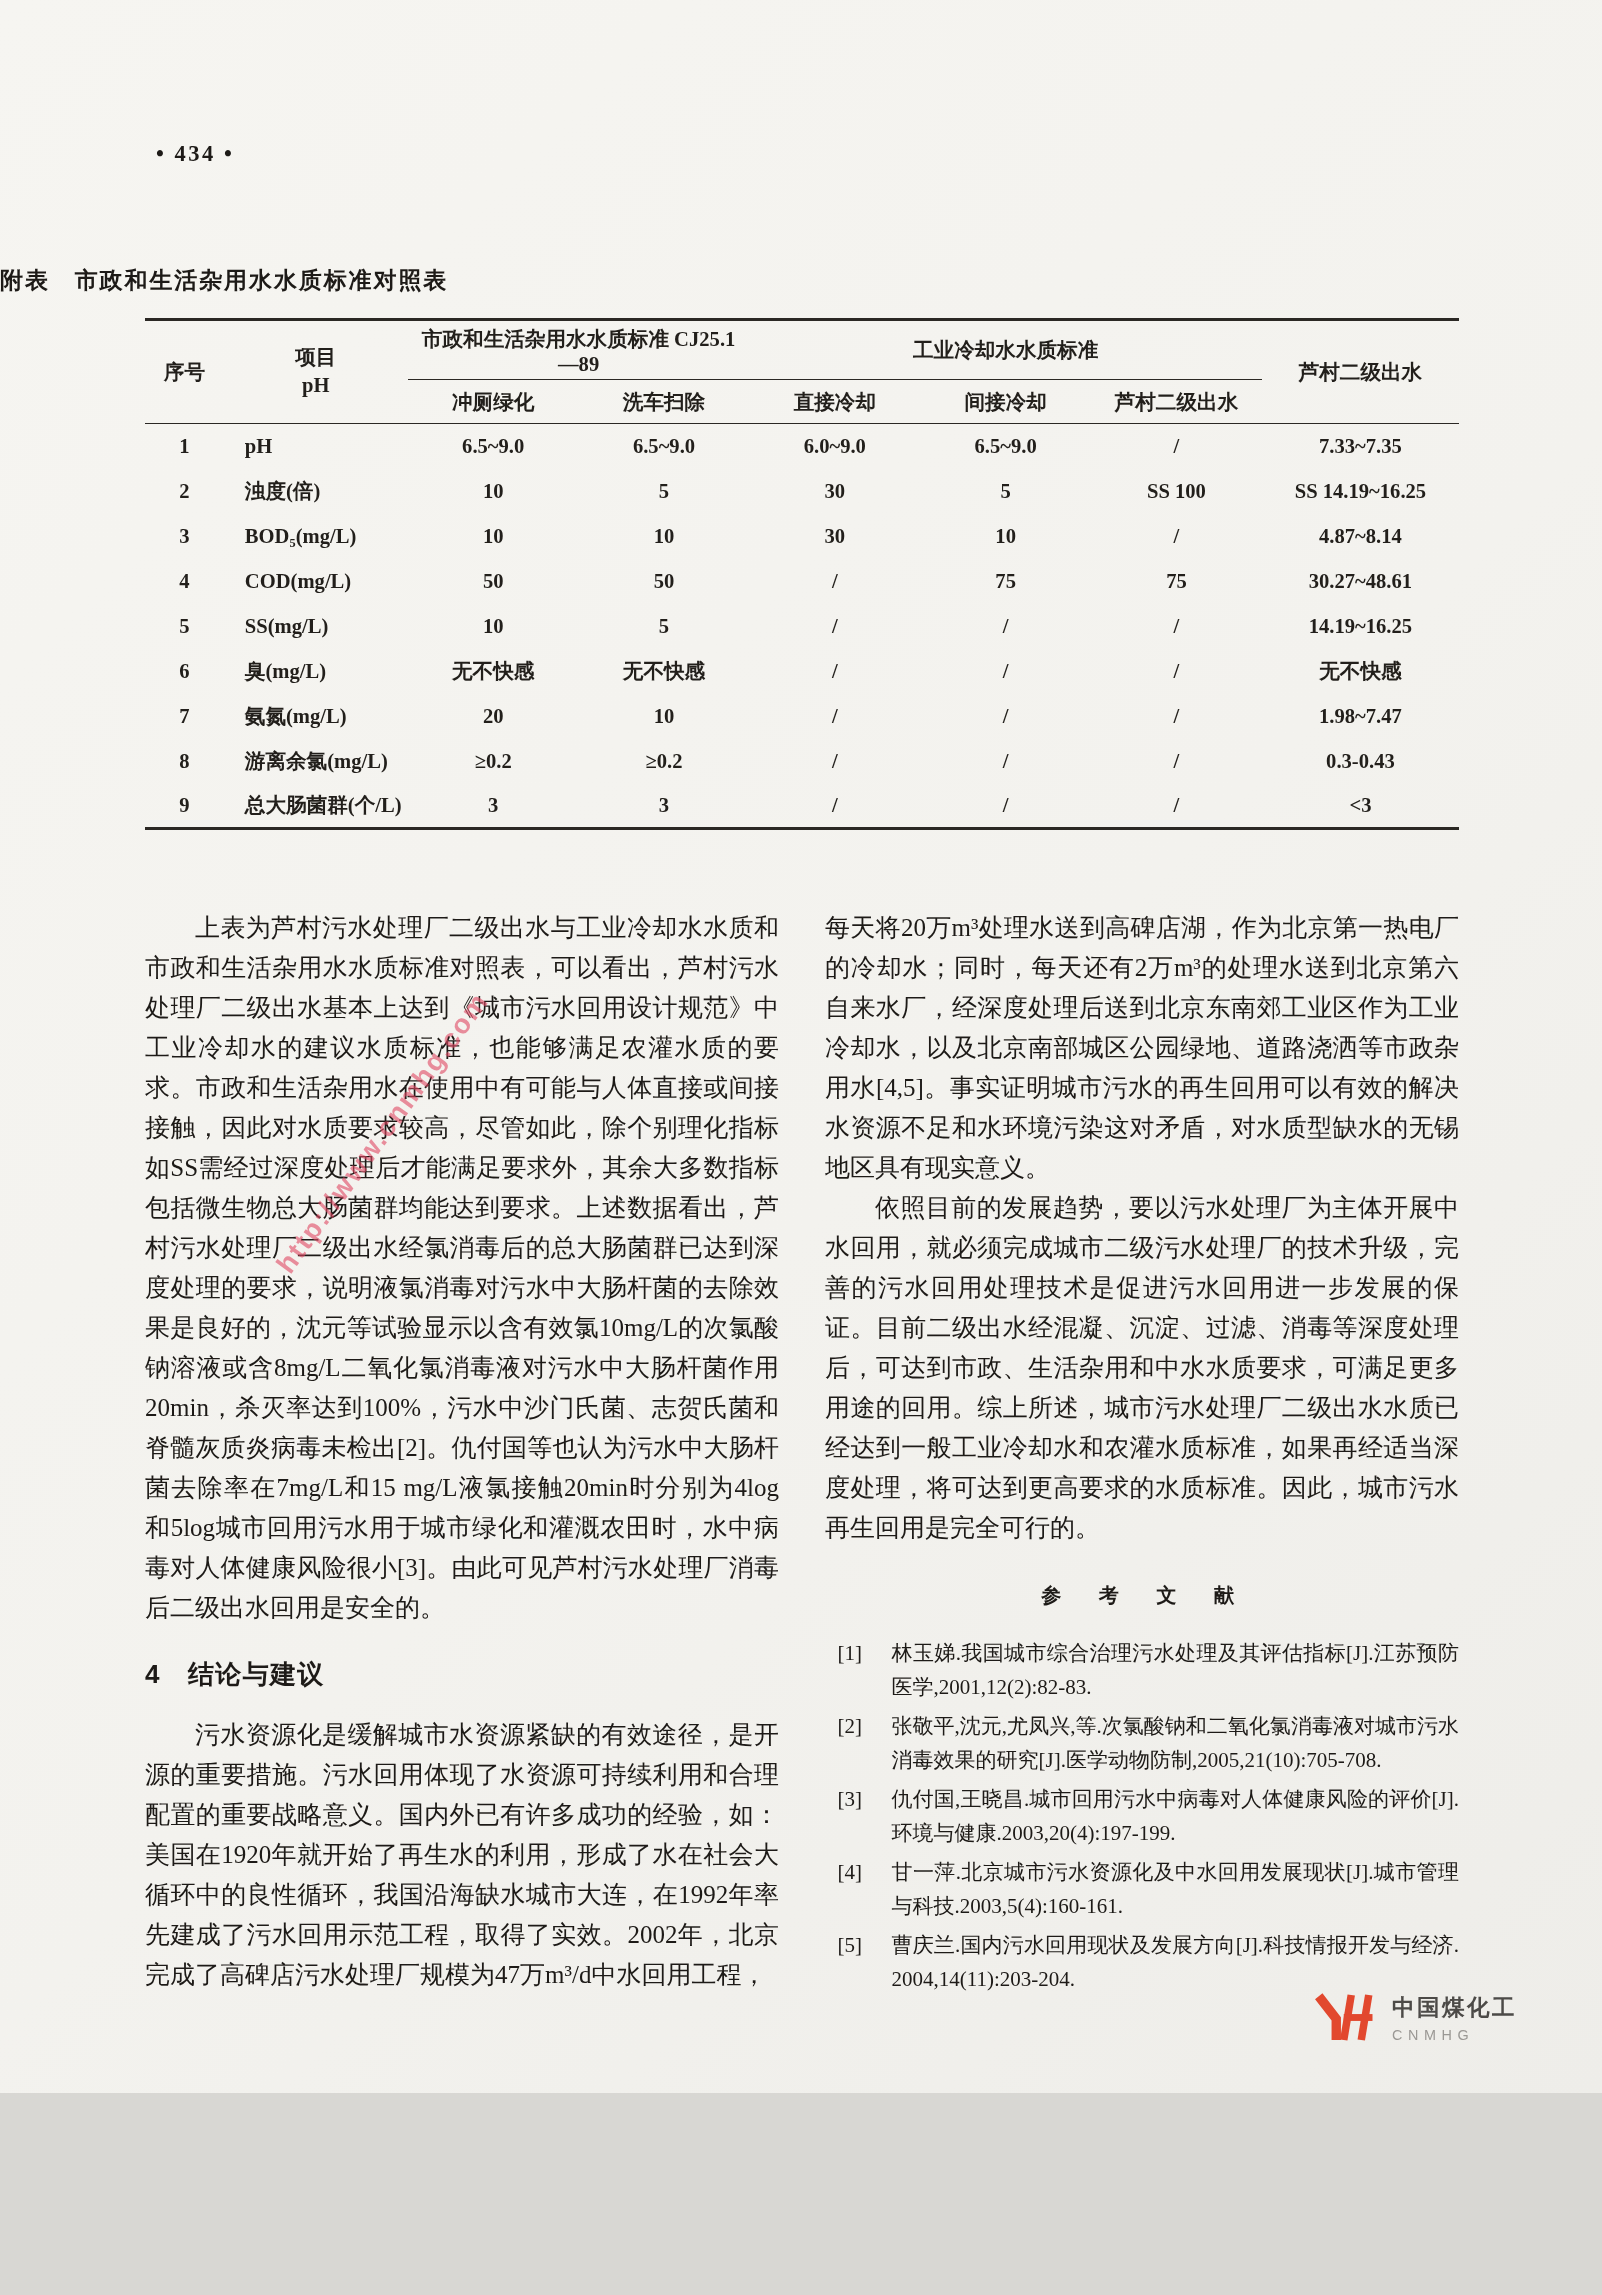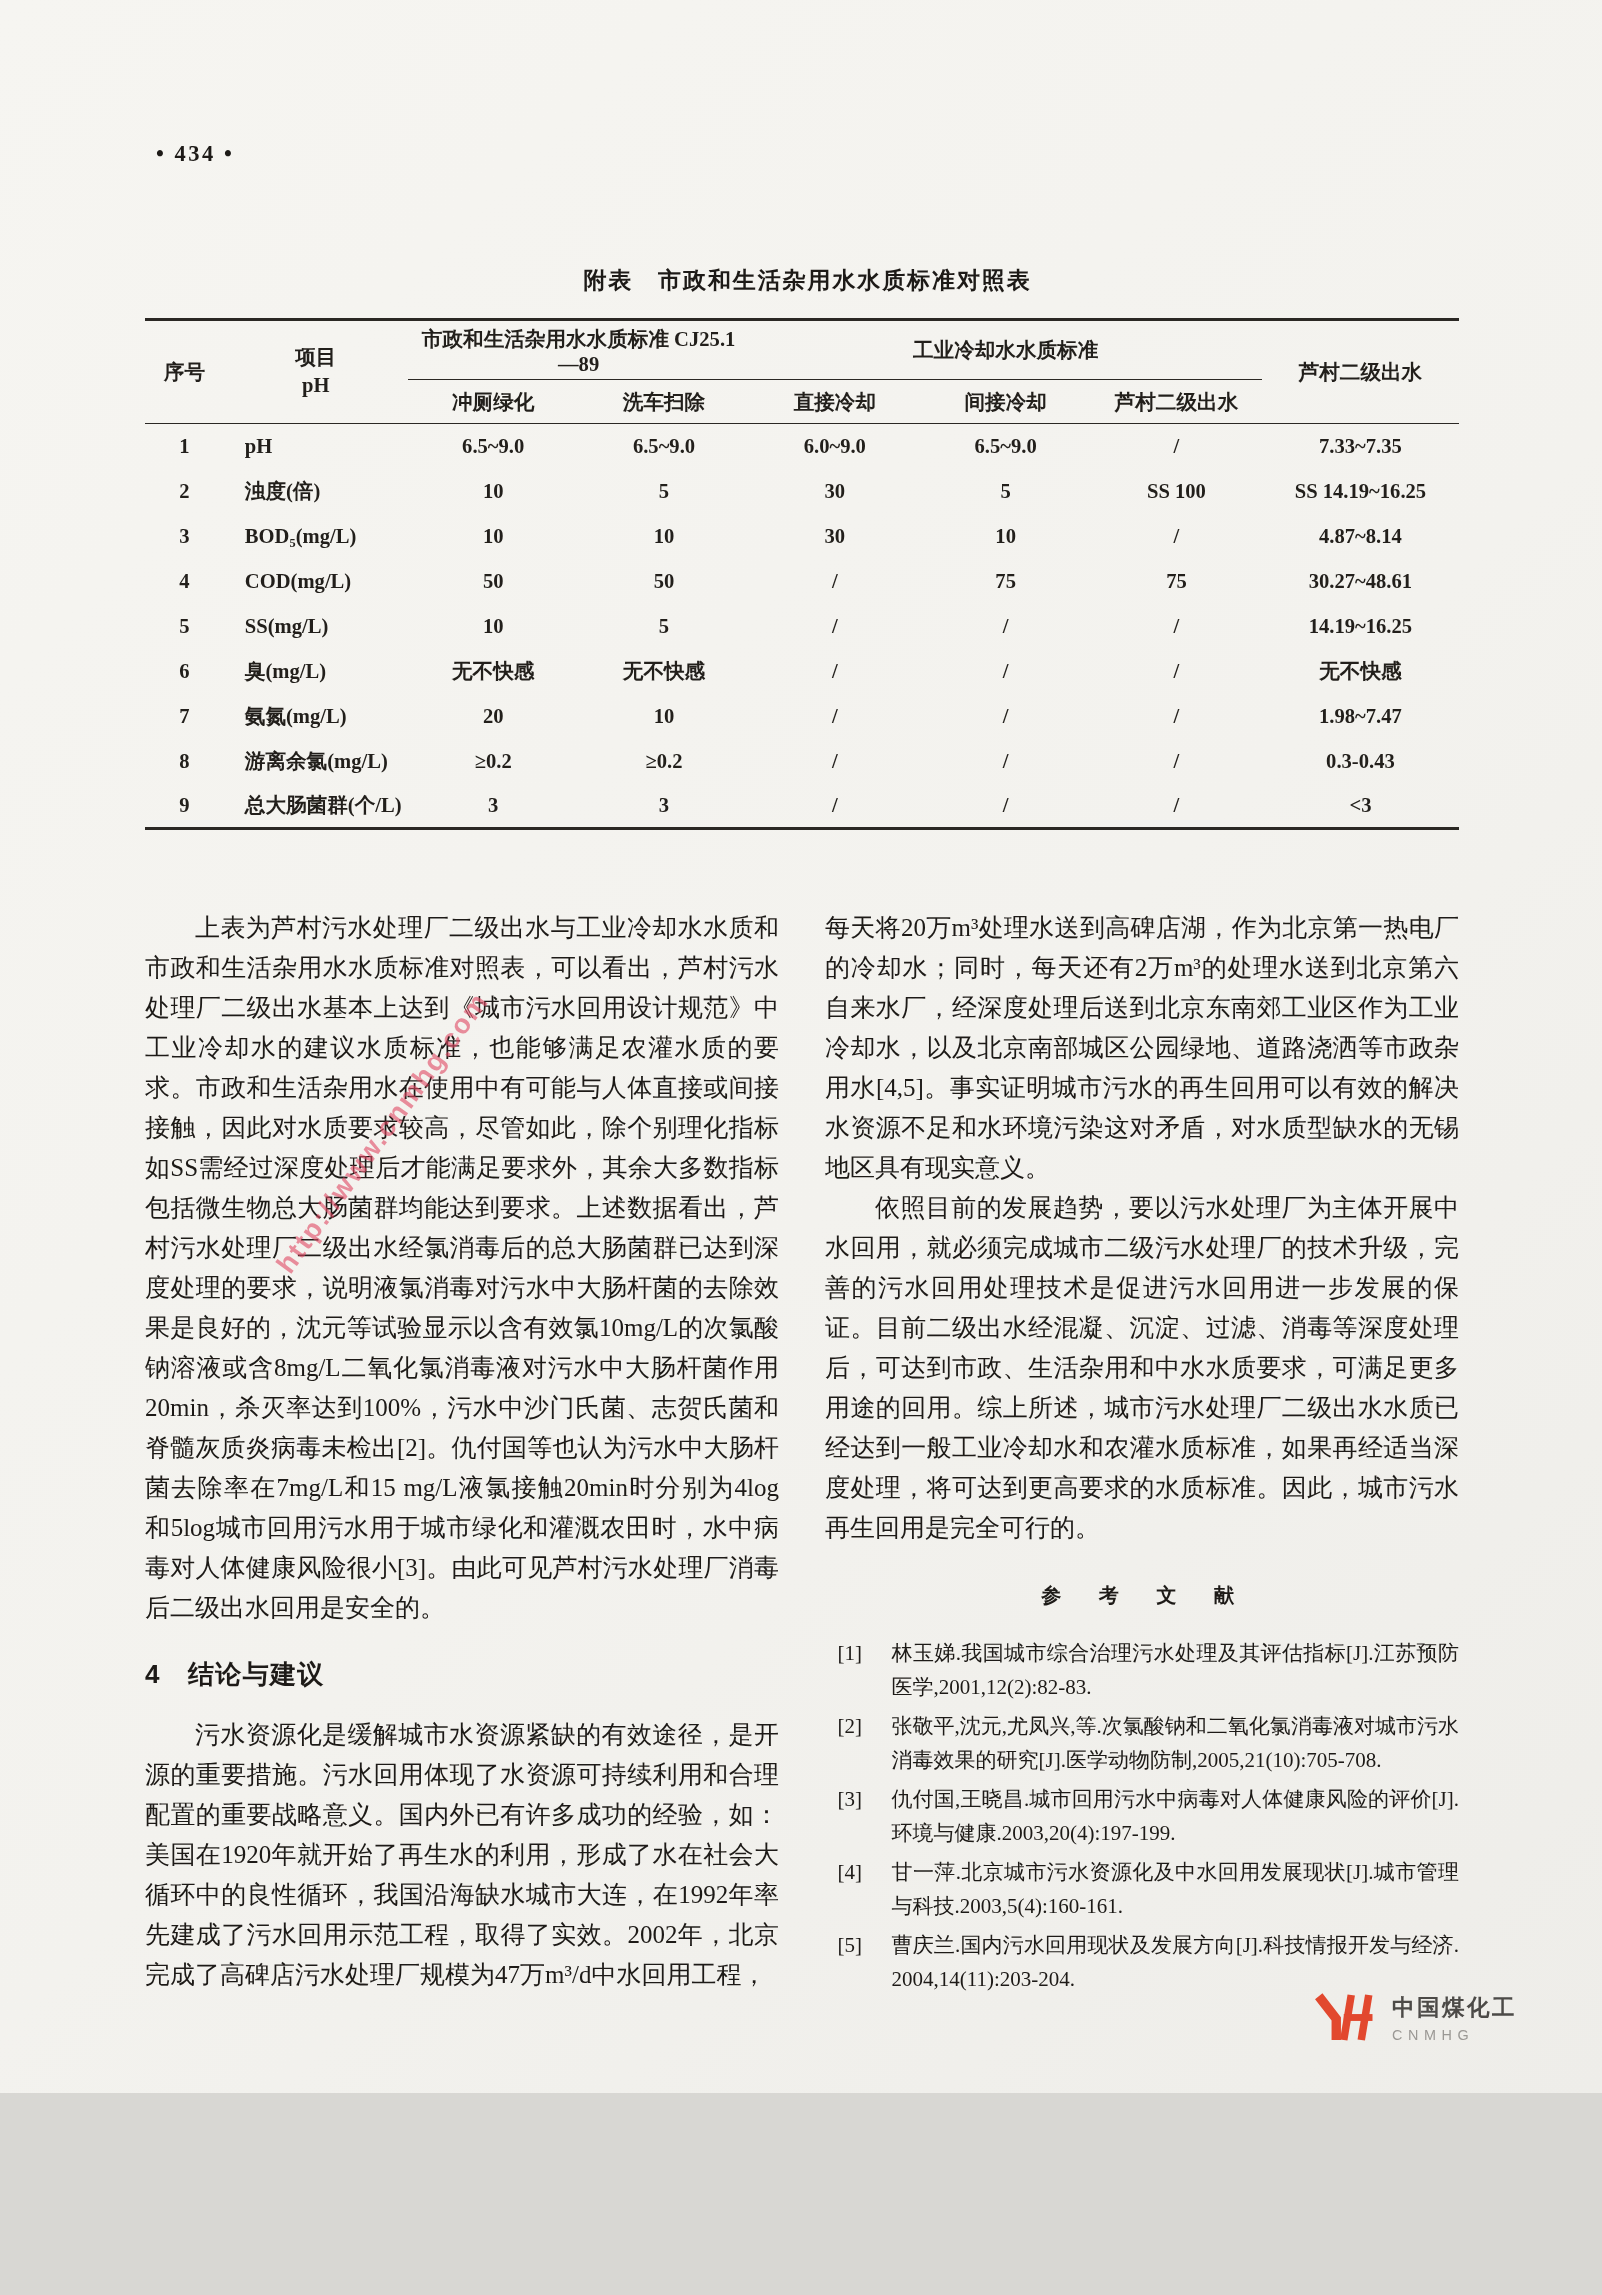--- a/index.html
+++ b/index.html
@@ -30,22 +30,21 @@
     display: inline-block;
     border-bottom: 1.9px solid #2b2824;
     padding: 0 5px 3.8px 5px;
     letter-spacing: 1.3px;
   }
   .journal-en { font-weight: bold; margin-left: 22.5px; letter-spacing: 0.6px; }
 
   
   .table-caption {
     position: absolute; top: 265px; left: 0; width: 100%;
-    text-align: center;
-    font-size: 23px; font-weight: bold; letter-spacing: 1.9px; padding-left: 12px;
+    font-size: 23px; font-weight: bold; letter-spacing: 1.9px;
   }
 
   
   .data-table {
     position: absolute; top: 318px; left: 145px;
     width: 1314px;
     border-collapse: collapse;
     font-size: 20.6px;
     font-weight: bold;
     border-top: 3.1px solid #2b2824;

